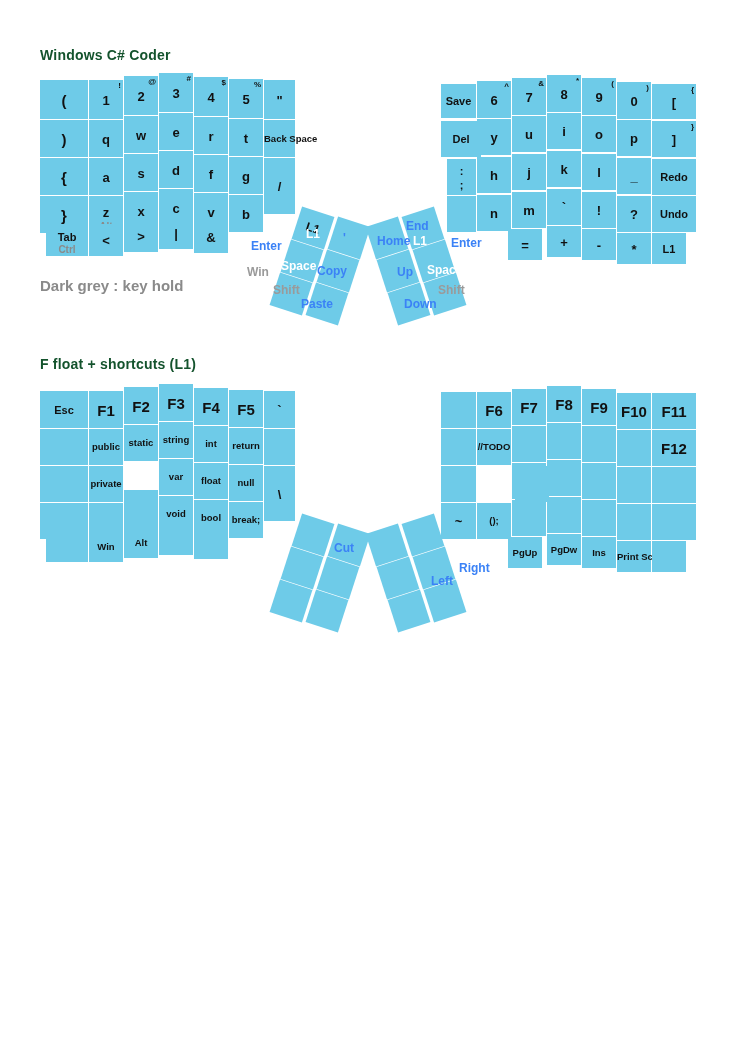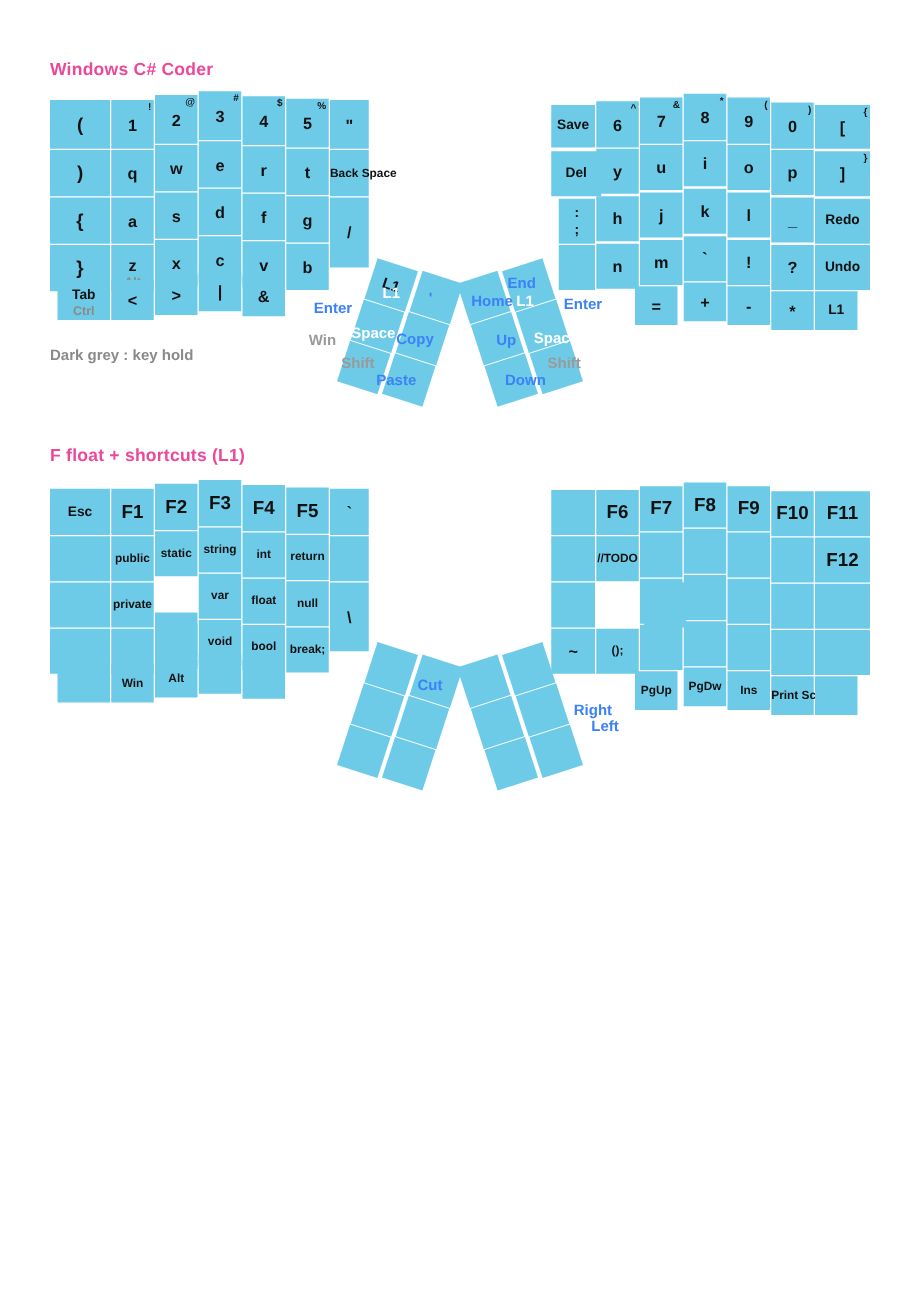--- a/index.html
+++ b/index.html
@@ -12,26 +12,26 @@
     height: 1041px;
     position: relative;
     font-family: "Liberation Sans", sans-serif;
     color: #111111;
     overflow: hidden;
   }
   .section-title {
     position: absolute;
     font-size: 14px;
     font-weight: bold;
-    color: #ec4899;
+    color: #14532d;
     letter-spacing: 0.2px;
   }
   .note {
     position: absolute;
-    font-size: 12px;
+    font-size: 15px;
     font-weight: bold;
     color: #8a8a8a;
   }
   .layout {
     position: absolute;
     left: 0;
     top: 0;
     width: 736px;
   }
   .key {
@@ -538,14 +538,14 @@
   <div class="key" style="left:652px; top:541px; width:34px; height:31px;"></div>
 
   <div class="thumb" style="left:406px; top:518px; width:34px; height:34px; transform:rotate(-18deg);"></div>
   <div class="thumb" style="left:370px; top:528px; width:34px; height:34px; transform:rotate(-18deg);"></div>
   <div class="thumb" style="left:417px; top:551px; width:34px; height:34px; transform:rotate(-18deg);"></div>
   <div class="thumb" style="left:381px; top:561px; width:34px; height:34px; transform:rotate(-18deg);"></div>
   <div class="thumb" style="left:428px; top:584px; width:34px; height:34px; transform:rotate(-18deg);"></div>
   <div class="thumb" style="left:392px; top:594px; width:34px; height:34px; transform:rotate(-18deg);"></div>
 
   <div class="free-label" style="left:459px; top:561px;">Right</div>
-  <div class="free-label" style="left:431px; top:574px;margin-left:42px;">Left</div>
+  <div class="free-label" style="left:431px; top:574px;">Left</div>
 </div>
 
 </body></html>

